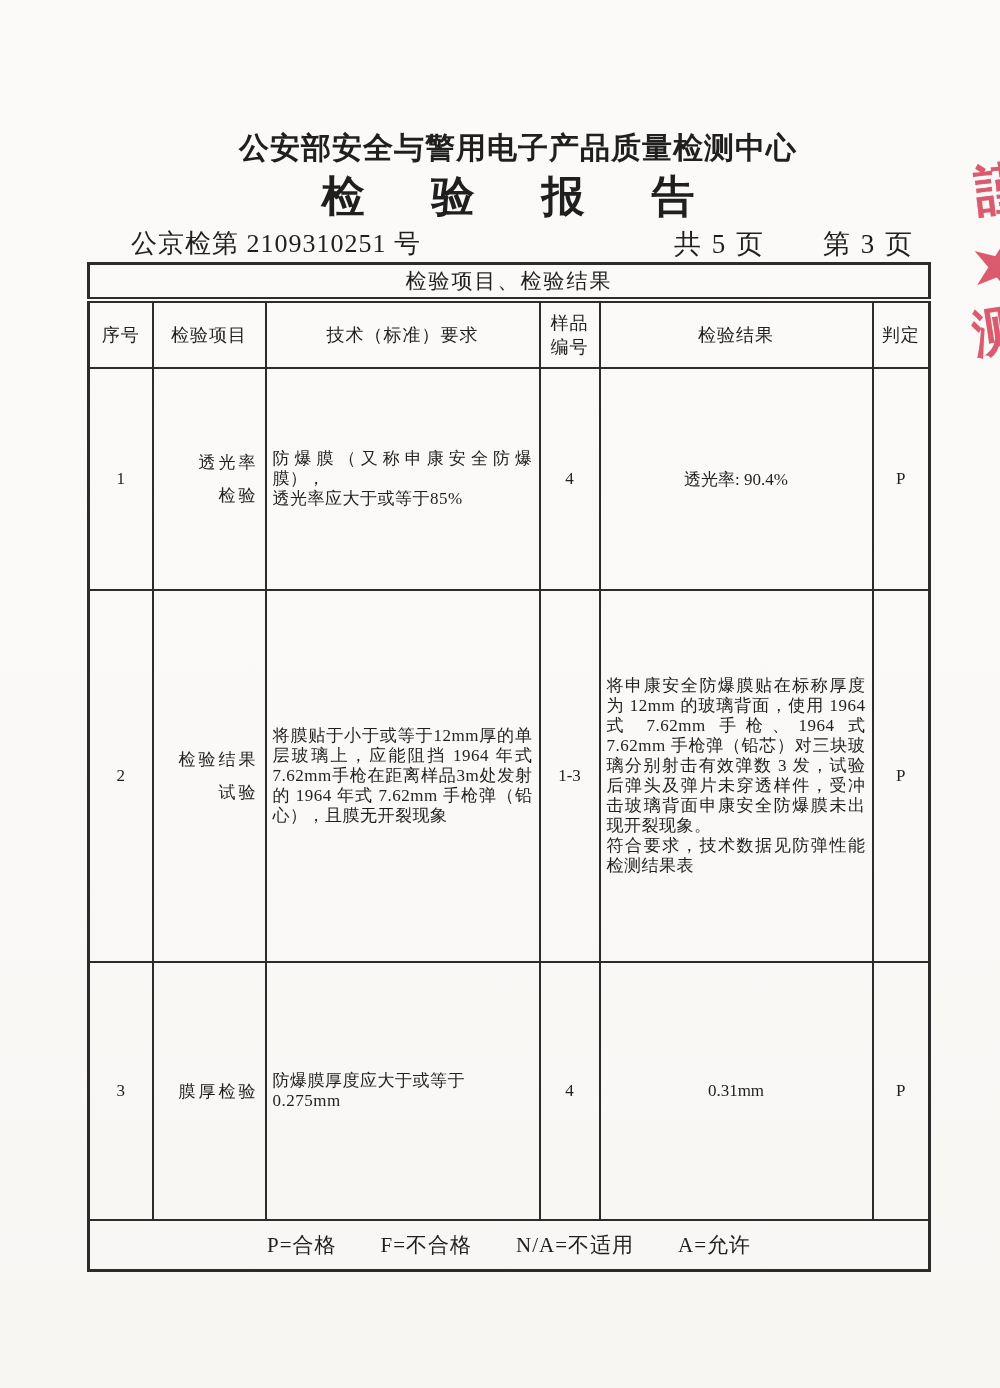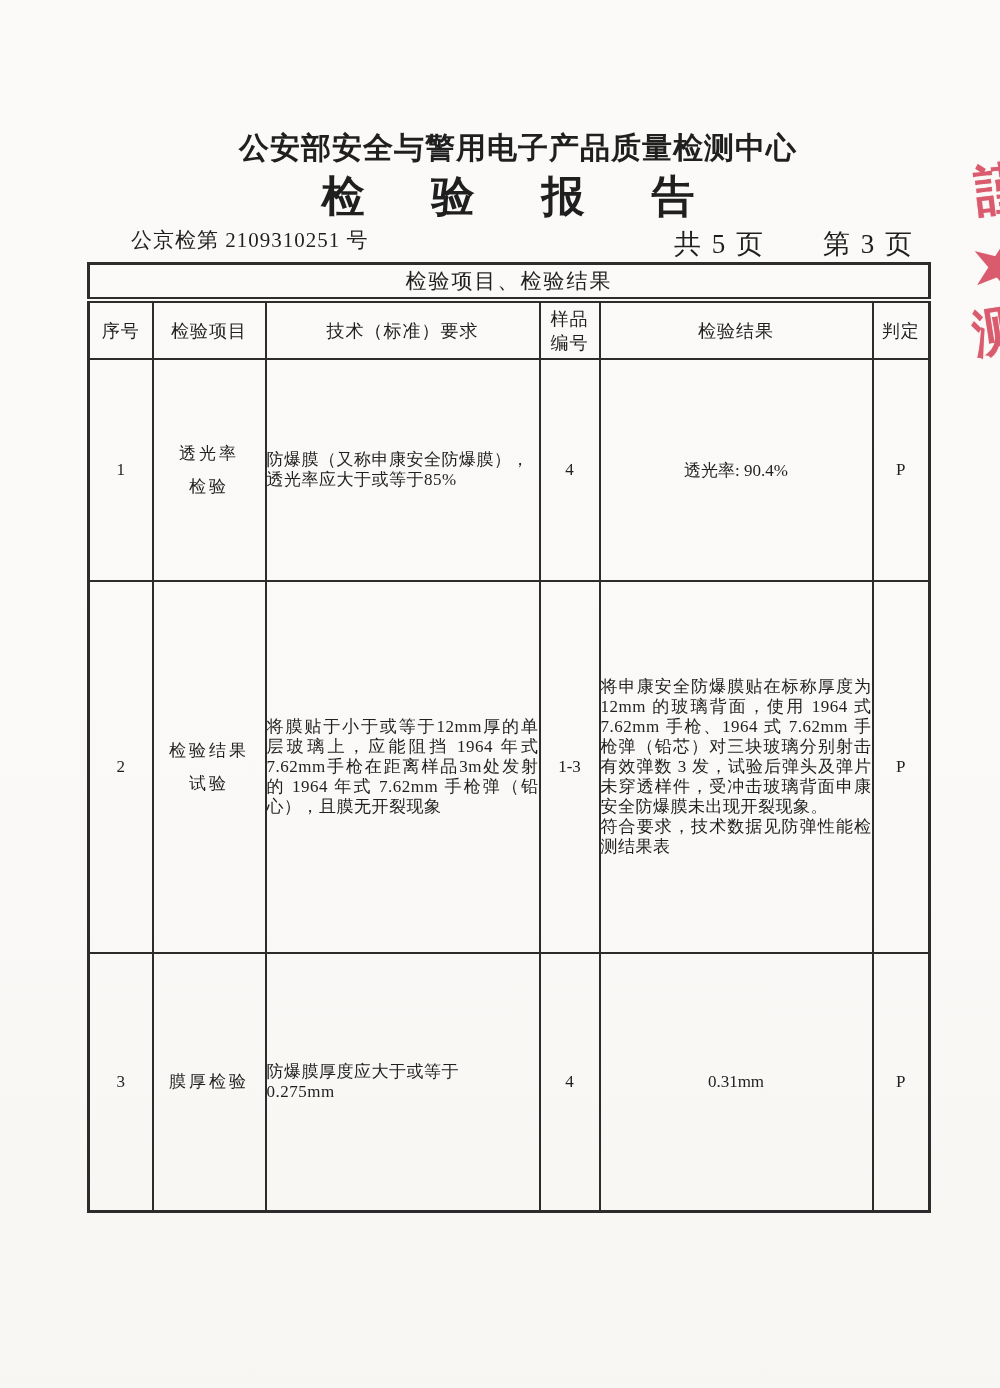--- a/index.html
+++ b/index.html
@@ -38,21 +38,21 @@
     transform: translateX(14px);
     font-size: 43px;
     font-weight: bold;
     letter-spacing: 12px;
     white-space: nowrap;
   }
   .report-no {
     position: absolute;
     top: 226px;
     left: 131px;
-    font-size: 21px;
+    font-size: 26px;
     letter-spacing: 1px;
     white-space: nowrap;
   }
   .page-info {
     position: absolute;
     top: 226px;
     right: 86px;
     font-size: 27px;
     letter-spacing: 2px;
     white-space: nowrap;
@@ -65,26 +65,26 @@
     top: 262px;
     width: 843px;
     border-collapse: collapse;
     table-layout: fixed;
     border: 3px solid #2c2c2c;
     font-size: 17px;
   }
   .report-table td, .report-table th {
     border: 2px solid #2c2c2c;
     font-weight: normal;
-    padding: 2px 0;
+    padding: 2px 6px;
     vertical-align: middle;
     overflow: hidden;
   }
   .r-sec    { height: 36px; }
-  .r-head   { height: 59px; }
+  .r-head   { height: 68px; }
   .r1       { height: 222px; }
   .r2       { height: 372px; }
   .r3       { height: 258px; }
   .r-legend { height: 50px; }
 
   .cell-section {
     text-align: center;
     font-size: 21px;
     letter-spacing: 2px;
     border-bottom: 6px double #2c2c2c !important;
@@ -96,21 +96,21 @@
   }
   .c-center {
     text-align: center;
   }
   .c-head {
     text-align: center;
     font-size: 18px;
     letter-spacing: 1px;
   }
   .c-item {
-    text-align: center;
+    text-align: right;
     line-height: 33px;
     letter-spacing: 3px;
   }
   .c-long {
     text-align: justify;
     padding: 10px 13px;
     line-height: 20px;
     letter-spacing: 0.5px;
   }
   .pre { white-space: pre-line; margin-top: 42px; }
@@ -186,18 +186,21 @@
     <tr class="r3">
       <td class="c-center">3</td>
       <td class="c-item">膜厚检验</td>
       <td class="c-long pre">防爆膜厚度应大于或等于
 0.275mm</td>
       <td class="c-center">4</td>
       <td class="c-center">0.31mm</td>
       <td class="c-center">P</td>
     </tr>
 
+    <tr class="r-legend">
+      <td colspan="6" class="cell-legend">P=合格　　F=不合格　　N/A=不适用　　A=允许</td>
+    </tr>
   </tbody>
 </table>
 
 <div class="stamp stamp-1" style="color: rgb(214, 69, 92);">謹</div>
 <div class="stamp stamp-2" style="color: rgb(214, 69, 92);">★</div>
 <div class="stamp stamp-3" style="color: rgb(214, 69, 92);">测</div>
 
 </body></html>

